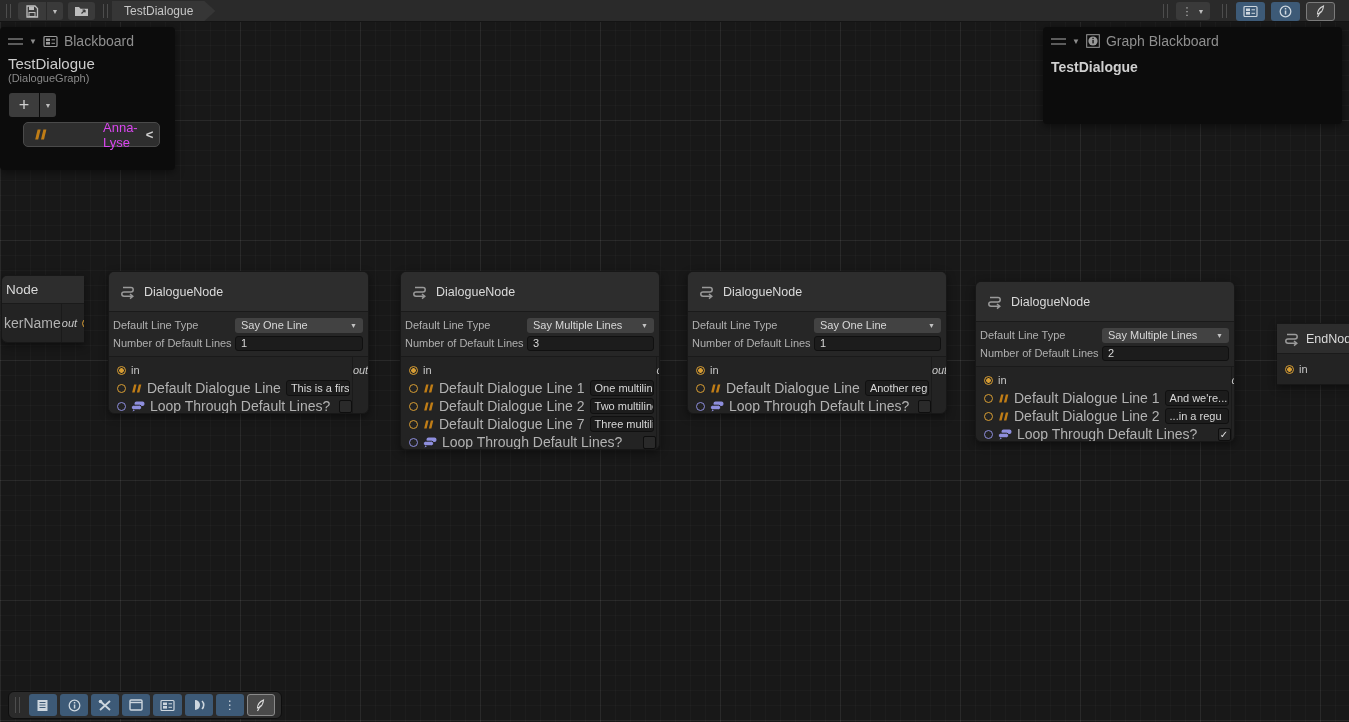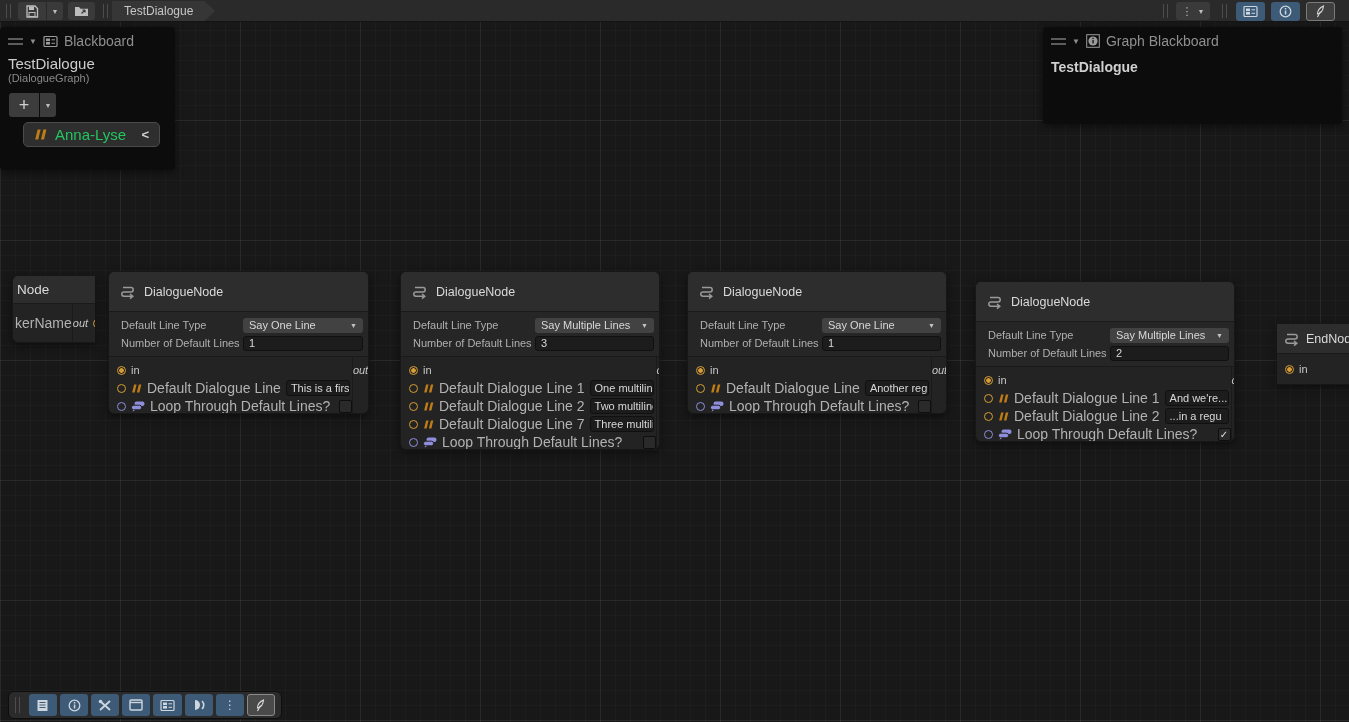--- a/index.html
+++ b/index.html
@@ -43,31 +43,31 @@
   .bb-name { font-size:15px; color:#cdcdcd; }
   .bb-type { font-size:11px; color:#8a8a8a; margin-top:0; }
   .plus-row { display:flex; gap:1px; padding:7px 8px 0 9px; }
   .plus-btn { width:30px; height:24px; background:#3c3c3c; border-radius:3px 0 0 3px;
     color:#cfcfcf; font-size:18px; display:flex; align-items:center; justify-content:center; }
   .plus-arrow { width:16px; height:24px; background:#3c3c3c; border-radius:0 3px 3px 0;
     display:flex; align-items:center; justify-content:center; }
   .bb-field { position:absolute; left:23px; top:95px; width:137px; height:25px;
     background:#2e2e2e; border:1px solid #4a4a4a; border-radius:5px;
     display:flex; align-items:center; gap:8px; padding:0 10px; }
-  .bb-field-name { flex:1; font-size:15px; color:#22c55e; }
+  .bb-field-name { flex:1; font-size:13px; color:#d946ef;margin-left:48px; }
   .bb-chevron { color:#d2d2d2; font-size:13px; font-weight:bold; }
   .insp-selection { font-size:14px; font-weight:bold; color:#d0d0d0; padding:6px 8px; }
 
   
   .node { position:absolute; background:#232323; border:1px solid #171717;
     border-radius:6px; z-index:5; box-shadow:0 3px 8px rgba(0,0,0,.45); overflow:hidden; }
   .node-header { height:40px; background:#2d2d2d; border-bottom:1px solid #1a1a1a;
     display:flex; align-items:center; gap:8px; padding:0 10px; }
   .node-title { font-size:12.5px; color:#dadada; white-space:nowrap; }
-  .node-props { background:#262626; border-bottom:1px solid #1a1a1a; padding:5px 5px 5px 12px; }
+  .node-props { background:#262626; border-bottom:1px solid #1a1a1a; padding:5px 5px 5px 4px; }
   .prop-row { display:flex; align-items:center; height:16px; margin-bottom:2px; }
   .prop-row:last-child { margin-bottom:0; }
   .prop-label { width:122px; font-size:11px; color:#b0b0b0; flex:none; }
   .dropdown { flex:1; height:15px; background:#424242; border-radius:3px;
     font-size:11px; color:#d8d8d8; display:flex; align-items:center;
     justify-content:space-between; padding:0 6px; }
   .dd-arrow { font-size:7px; color:#c2c2c2; }
   .tfield { flex:1; height:15px; background:#1c1c1c; border:1px solid #101010;
     border-radius:3px; font-size:11px; color:#d8d8d8; padding:0 5px; line-height:13px;
     white-space:nowrap; overflow:hidden; }
@@ -228,21 +228,21 @@
           <circle cx="7" cy="7" r="4.6" fill="#9a9a9a"></circle>
           <rect x="6.4" y="6" width="1.3" height="3.4" fill="#0c0c0c"></rect>
           <rect x="6.4" y="3.8" width="1.3" height="1.3" fill="#0c0c0c"></rect>
         </svg>
     </span>
     <span class="panel-title">Graph Blackboard</span>
   </div>
   <div class="insp-selection">TestDialogue</div>
 </div>
 
-<div class="node cut-right" style="left:12px;top:275px;width:83px;height:68px">
+<div class="node cut-right" style="left:1px;top:275px;width:83px;height:68px">
   <div class="node-header partial-header" style="padding:0 4px">
     <span class="node-title" style="font-size:13.5px">Node</span>
   </div>
   <div class="ports" style="height:39px">
     <div class="ports-left" style="padding:10px 0 0 2px">
       <span class="row-label">kerName</span>
     </div>
     <div class="pn-divider"></div>
     <div class="ports-right" style="width:38px;padding:10px 6px 0 0">
       <div class="port-row out-row">

